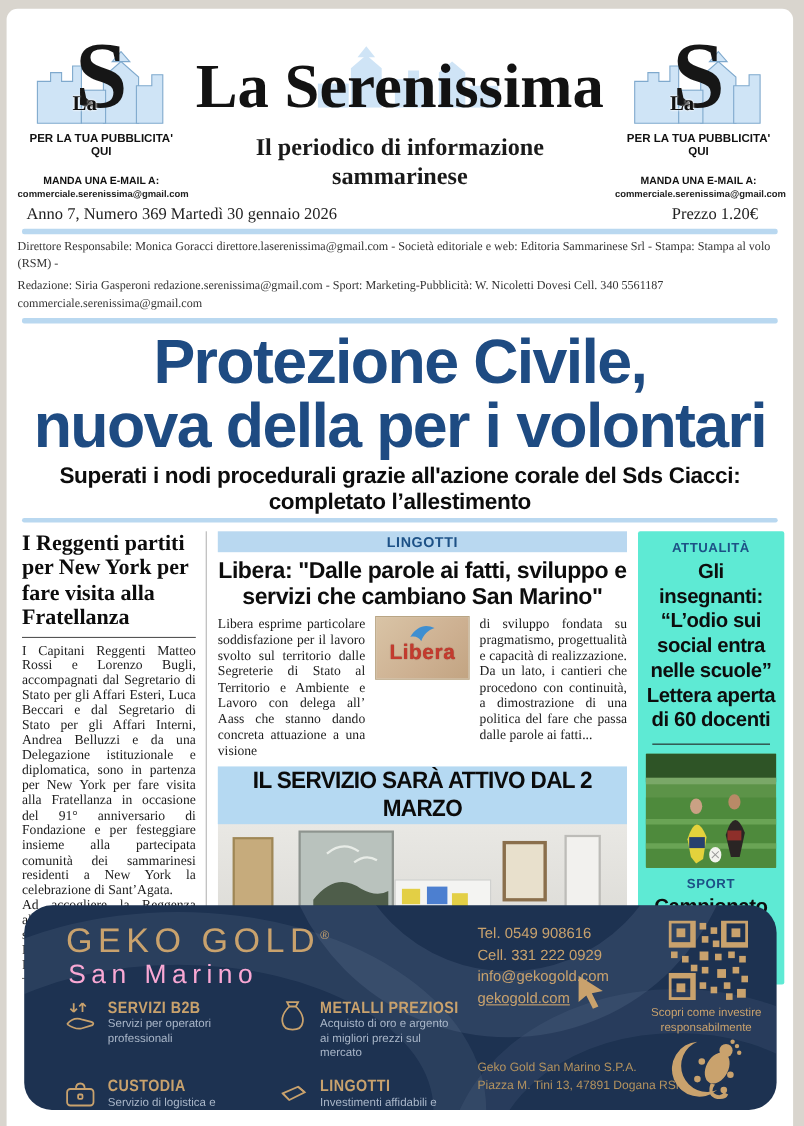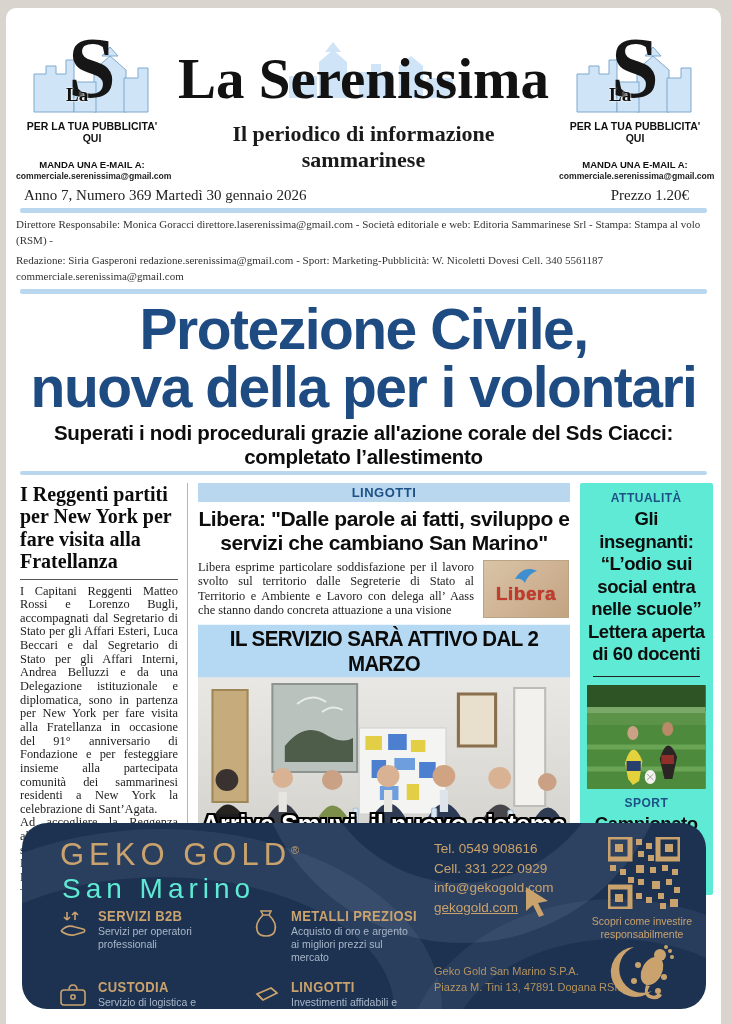--- a/index.html
+++ b/index.html
@@ -96,21 +96,21 @@
         background:#1d3251; overflow:hidden; font-family:"Liberation Sans",sans-serif;border-radius:25px; }
   .ad .arc-top { position:absolute; left:230px; top:-300px; width:420px; height:420px;
                  border-radius:50%; border:60px solid rgba(120,140,170,0.18); }
   .ad .arc-bl1 { position:absolute; left:-140px; bottom:-180px; width:560px; height:360px;
                  border-radius:50%; border:48px solid rgba(120,140,170,0.15); }
   .ad .arc-br { position:absolute; right:-120px; bottom:-220px; width:420px; height:330px;
                 border-radius:50%; border:40px solid rgba(120,140,170,0.12); }
   .ad-brand { position:absolute; left:38px; top:14px; color:#c9a26d; font-size:31px;
               letter-spacing:5px; font-weight:normal; }
   .ad-brand sup { font-size:11px; letter-spacing:0; }
-  .ad-brand-sub { position:absolute; left:40px; top:50px; color:#5eead4; font-size:28px;
+  .ad-brand-sub { position:absolute; left:40px; top:50px; color:#f9a8d4; font-size:24px;
                   letter-spacing:5px; }
   .services { position:absolute; left:36px; top:84px; width:360px; display:grid;
               grid-template-columns:1fr 1fr; grid-gap:14px 26px; }
   .service { display:flex; gap:10px; align-items:flex-start; }
   .service .s-icon { flex:0 0 30px; margin-top:2px; }
   .s-title { color:#c9a26d; font-weight:bold; font-size:13px; letter-spacing:0.4px;
              transform:scaleY(1.15); transform-origin:left top; }
   .s-desc { color:#a9b6c8; font-size:10.5px; line-height:1.25; margin-top:3px; }
   .ad-contact { position:absolute; left:412px; top:16px; color:#c9a26d; font-size:13.5px;
                 line-height:1.45; }
@@ -218,20 +218,21 @@
       <div class="pol-body">
         <div class="pol-col">Libera esprime particolare soddisfazione per il lavoro svolto sul territorio dalle Segreterie di Stato al Territorio e Ambiente e Lavoro con delega all’ Aass che stanno dando concreta attuazione a una visione</div>
         <div class="libera-wrap">
           <div class="libera-logo">
             <svg class="libera-bird" width="26" height="20" viewBox="0 0 26 20">
               <path d="M2 14 C8 4 16 2 24 6 C18 8 14 12 12 18 C10 14 6 13 2 14 Z" fill="#3f8fd0"></path>
             </svg>
             <div class="libera-text">Libera</div>
           </div>
         </div>
+        <div class="pol-col">di sviluppo fondata su pragmatismo, progettualità e capacità di realizzazione. Da un lato, i cantieri che procedono con continuità, a dimostrazione di una politica del fare che passa dalle parole ai fatti...</div>
       </div>
 
       <div class="photo-block">
         <div class="photo-banner">IL SERVIZIO SARÀ ATTIVO DAL 2 MARZO</div>
         <svg class="photo-frame" viewBox="0 0 360 196" preserveAspectRatio="none">
           <defs>
             <linearGradient id="wall" x1="0" y1="0" x2="0" y2="1">
               <stop offset="0" stop-color="#e9e8e4"></stop>
                 <stop offset="1" stop-color="#cfcec9"></stop>
             </linearGradient>

